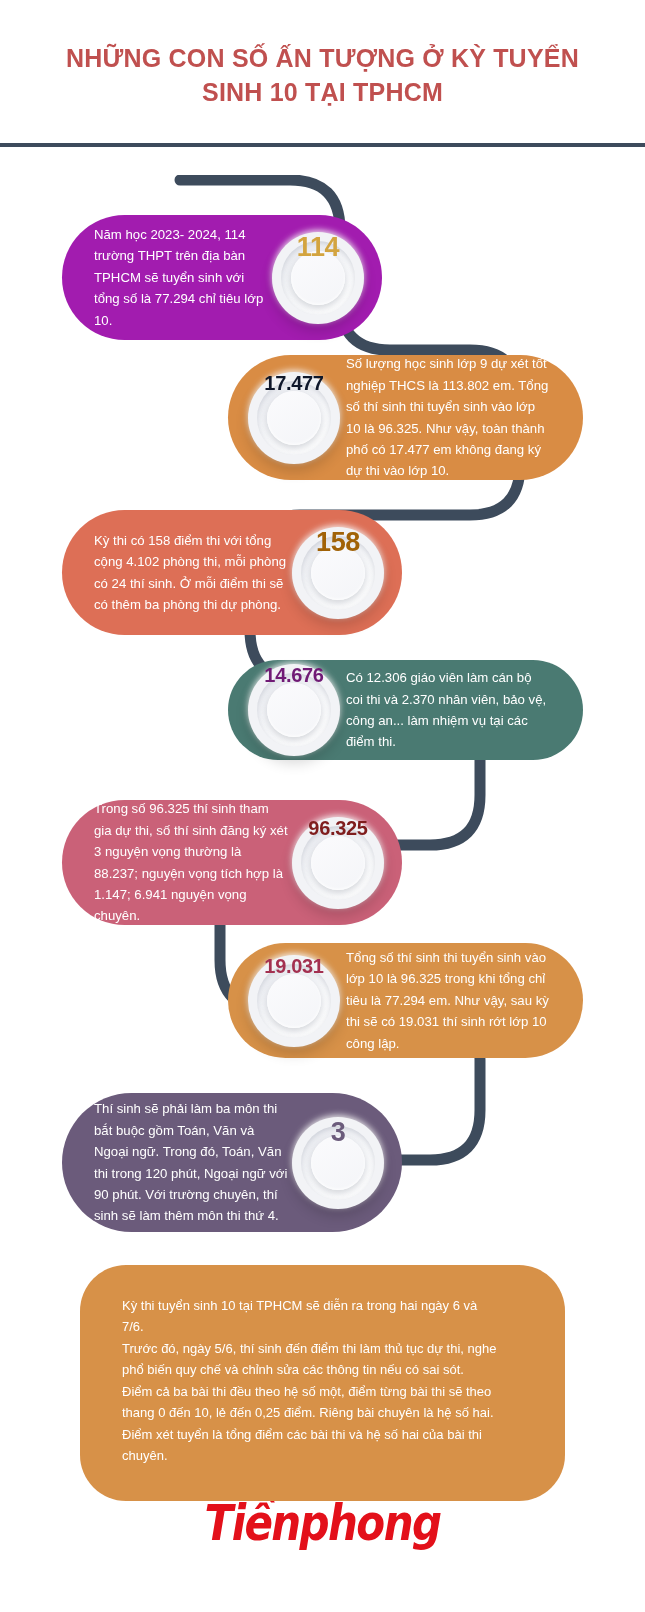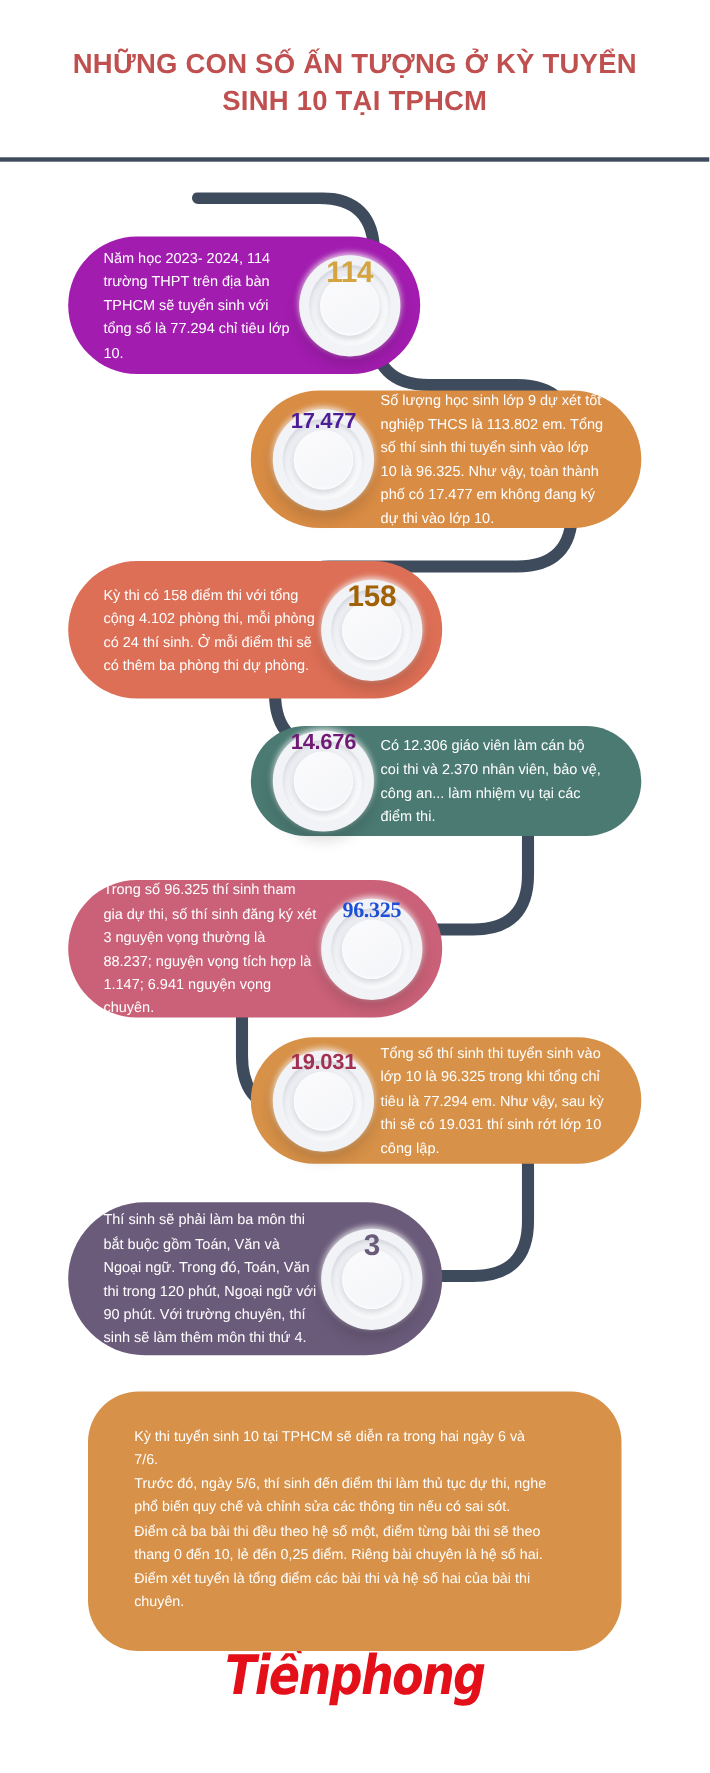--- a/index.html
+++ b/index.html
@@ -194,21 +194,21 @@
 
   <div class="card left" style="top:215px;width:320px;height:125px;background:#a21caf;">
     <div class="card-text">Năm học 2023- 2024, 114 trường THPT trên địa bàn TPHCM sẽ tuyển sinh với tổng số là 77.294 chỉ tiêu lớp 10.</div>
     <div class="badge">
       <span class="badge-value big" style="color:#d3a43f;">114</span>
     </div>
   </div>
 
   <div class="card right" style="top:355px;width:355px;height:125px;background:#d98c44;">
     <div class="badge">
-      <span class="badge-value" style="color:#4c1d95;">17.477</span>
+      <span class="badge-value" style="color:#0f172a;">17.477</span>
     </div>
     <div class="card-text">Số lượng học sinh lớp 9 dự xét tốt nghiệp THCS là 113.802 em. Tổng số thí sinh thi tuyển sinh vào lớp 10 là 96.325. Như vậy, toàn thành phố có 17.477 em không đang ký dự thi vào lớp 10.</div>
   </div>
 
   <div class="card left" style="top:510px;width:340px;height:125px;background:#dd6f56;">
     <div class="card-text">Kỳ thi có 158 điểm thi với  tổng cộng 4.102 phòng thi, mỗi phòng có 24 thí sinh.  Ở mỗi điểm thi sẽ có thêm ba phòng thi dự phòng.</div>
     <div class="badge">
       <span class="badge-value big" style="color:#a16207;">158</span>
     </div>
   </div>
@@ -216,21 +216,21 @@
   <div class="card right" style="top:660px;width:355px;height:100px;background:#4a7a72;">
     <div class="badge">
       <span class="badge-value" style="color:#701a75;">14.676</span>
     </div>
     <div class="card-text">Có 12.306 giáo viên làm cán bộ coi thi và 2.370 nhân viên, bảo vệ, công an... làm nhiệm vụ tại các điểm thi.</div>
   </div>
 
   <div class="card left" style="top:800px;width:340px;height:125px;background:#ca6178;">
     <div class="card-text">Trong số 96.325 thí sinh tham gia dự thi, số thí sinh đăng ký xét 3 nguyện vọng thường là 88.237; nguyện vọng tích hợp là 1.147; 6.941 nguyện vọng chuyên.</div>
     <div class="badge">
-      <span class="badge-value" style="color:#1d4ed8;font-family:Liberation Serif, serif;">96.325</span>
+      <span class="badge-value" style="color:#7f1d1d;">96.325</span>
     </div>
   </div>
 
   <div class="card right" style="top:943px;width:355px;height:115px;background:#d79148;">
     <div class="badge">
       <span class="badge-value" style="color:#a33050;">19.031</span>
     </div>
     <div class="card-text">Tổng số thí sinh thi tuyển sinh vào lớp 10 là 96.325 trong khi tổng chỉ tiêu là 77.294 em. Như vậy, sau kỳ thi sẽ có 19.031 thí sinh rớt lớp 10 công lập.</div>
   </div>
 

